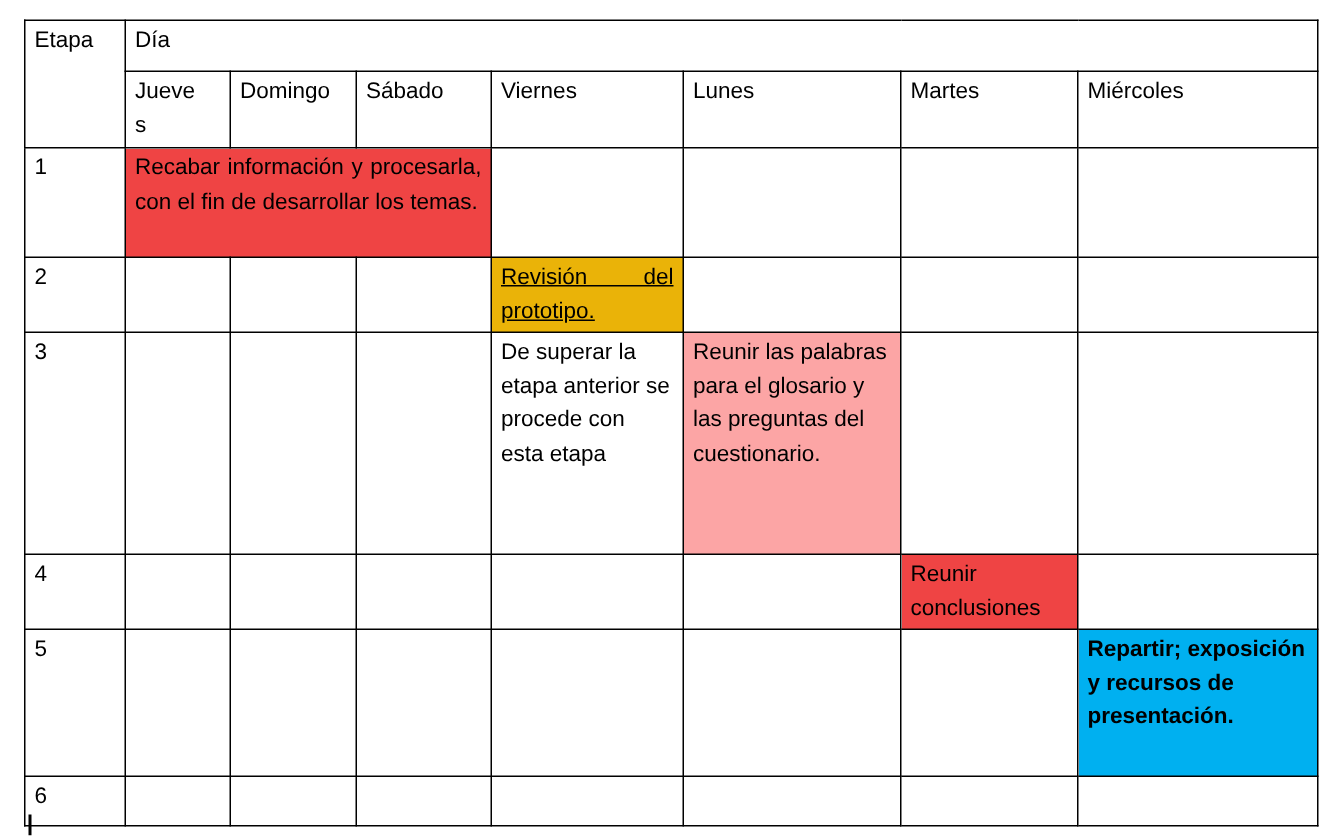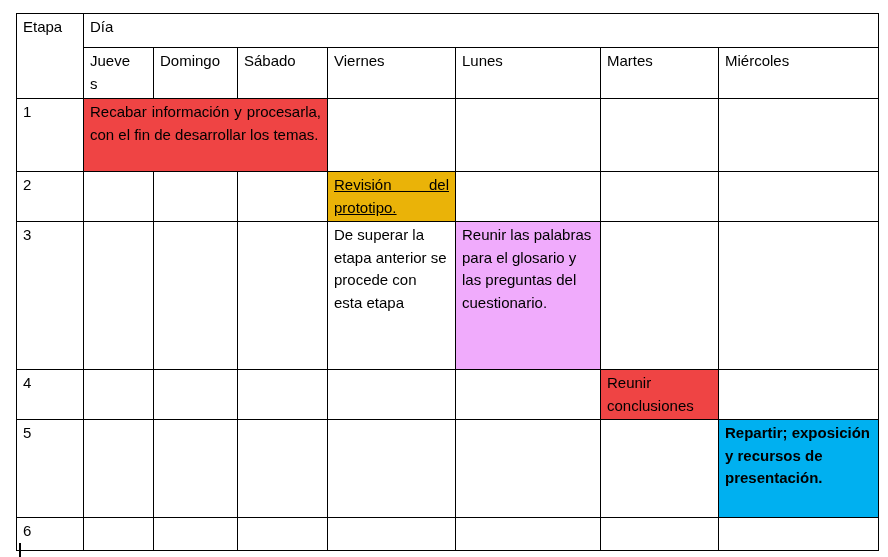--- a/index.html
+++ b/index.html
@@ -31,21 +31,21 @@
     vertical-align: top;
     padding: 2px 6px 2px 6px;
     font-size: 15px;
     line-height: 22.5px;
     overflow: hidden;
   }
   td.center { text-align: left; }
   td.justify { text-align: justify; }
   .bg-green  { background: #ef4444; }
   .bg-yellow { background: #eab308; text-decoration: underline; }
-  .bg-orange { background: #f0abfc; }
+  .bg-orange { background: #fca5a5; }
   .bg-blue   { background: #00B0F0; font-weight: bold; }
   .jueves-wrap {
     display: inline-block;
     max-width: 44px;
     word-break: break-all;
     vertical-align: top;
   }
   td.note-cell  { padding-right: 14px; }
   td.orange-cell{ padding-right: 24px; }
   .table-continuation {

